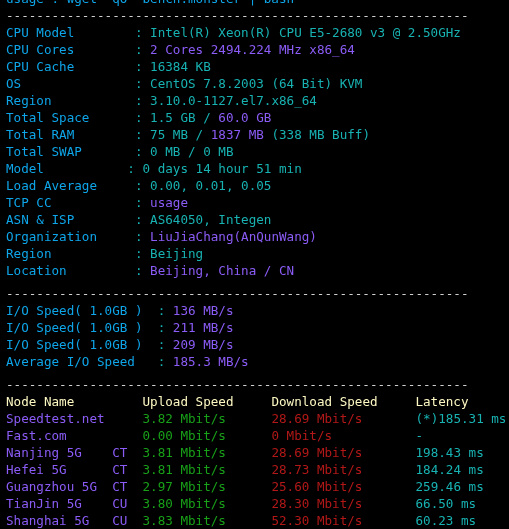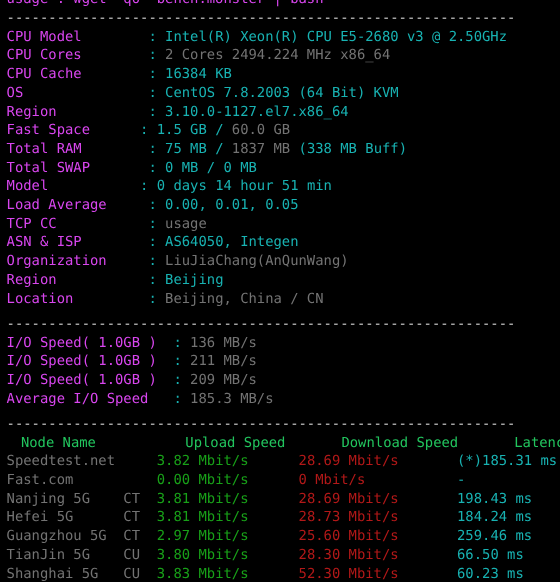--- a/index.html
+++ b/index.html
@@ -43,25 +43,25 @@
     overflow: hidden;
     position: relative;
     top: 0;
   }
   .line.clipped-top .inner {
     display: block;
     position: relative;
     top: -10px;
   }
 
-  .c-label   { color: #d946ef; }
+  .c-label   { color: #0ea5e9; }
   .c-colon   { color: #18b2b2; }
   .c-cyan    { color: #18b2b2; }
-  .c-yellow  { color: #737373; }
-  .c-white   { color: #22c55e; margin-left: 13px; }
+  .c-yellow  { color: #8b5cf6; }
+  .c-white   { color: #fef9c3; }
   .c-green   { color: #18a018; }
   .c-red     { color: #b21818; text-align: right; }
 
   .sep {
     white-space: pre;
     height: 17px;
     line-height: 17px;
     padding-left: 6px;
     color: #d0d0d0;
     box-sizing: border-box;
@@ -77,21 +77,21 @@
   <div class="line clipped-top"><span class="inner c-label">usage : wget -qO- bench.monster | bash</span></div>
 
   <div class="sep">-------------------------------------------------------------</div>
 
   <div id="sysinfo">
       <div class="line"><span class="c-label">CPU Model        </span><span class="c-colon">: </span><span class="c-cyan">Intel(R) Xeon(R) CPU E5-2680 v3 @ 2.50GHz</span></div>
       <div class="line"><span class="c-label">CPU Cores        </span><span class="c-colon">: </span><span class="c-yellow">2 Cores 2494.224 MHz x86_64</span></div>
       <div class="line"><span class="c-label">CPU Cache        </span><span class="c-colon">: </span><span class="c-cyan">16384 KB</span></div>
       <div class="line"><span class="c-label">OS               </span><span class="c-colon">: </span><span class="c-cyan">CentOS 7.8.2003 (64 Bit) KVM</span></div>
       <div class="line"><span class="c-label">Region           </span><span class="c-colon">: </span><span class="c-cyan">3.10.0-1127.el7.x86_64</span></div>
-      <div class="line"><span class="c-label">Fast Space      </span><span class="c-colon">: </span><span class="c-cyan">1.5 GB / </span><span class="c-yellow">60.0 GB</span></div>
+      <div class="line"><span class="c-label">Total Space      </span><span class="c-colon">: </span><span class="c-cyan">1.5 GB / </span><span class="c-yellow">60.0 GB</span></div>
       <div class="line"><span class="c-label">Total RAM        </span><span class="c-colon">: </span><span class="c-cyan">75 MB / </span><span class="c-yellow">1837 MB </span><span class="c-cyan">(338 MB Buff)</span></div>
       <div class="line"><span class="c-label">Total SWAP       </span><span class="c-colon">: </span><span class="c-cyan">0 MB / 0 MB</span></div>
       <div class="line"><span class="c-label">Model           </span><span class="c-colon">: </span><span class="c-cyan">0 days 14 hour 51 min</span></div>
       <div class="line"><span class="c-label">Load Average     </span><span class="c-colon">: </span><span class="c-cyan">0.00, 0.01, 0.05</span></div>
       <div class="line"><span class="c-label">TCP CC           </span><span class="c-colon">: </span><span class="c-yellow">usage</span></div>
       <div class="line"><span class="c-label">ASN &amp; ISP        </span><span class="c-colon">: </span><span class="c-cyan">AS64050, Integen</span></div>
       <div class="line"><span class="c-label">Organization     </span><span class="c-colon">: </span><span class="c-yellow">LiuJiaChang(AnQunWang)</span></div>
       <div class="line"><span class="c-label">Region           </span><span class="c-colon">: </span><span class="c-cyan">Beijing</span></div>
       <div class="line"><span class="c-label">Location         </span><span class="c-colon">: </span><span class="c-yellow">Beijing, China / CN</span></div>
     </div>

